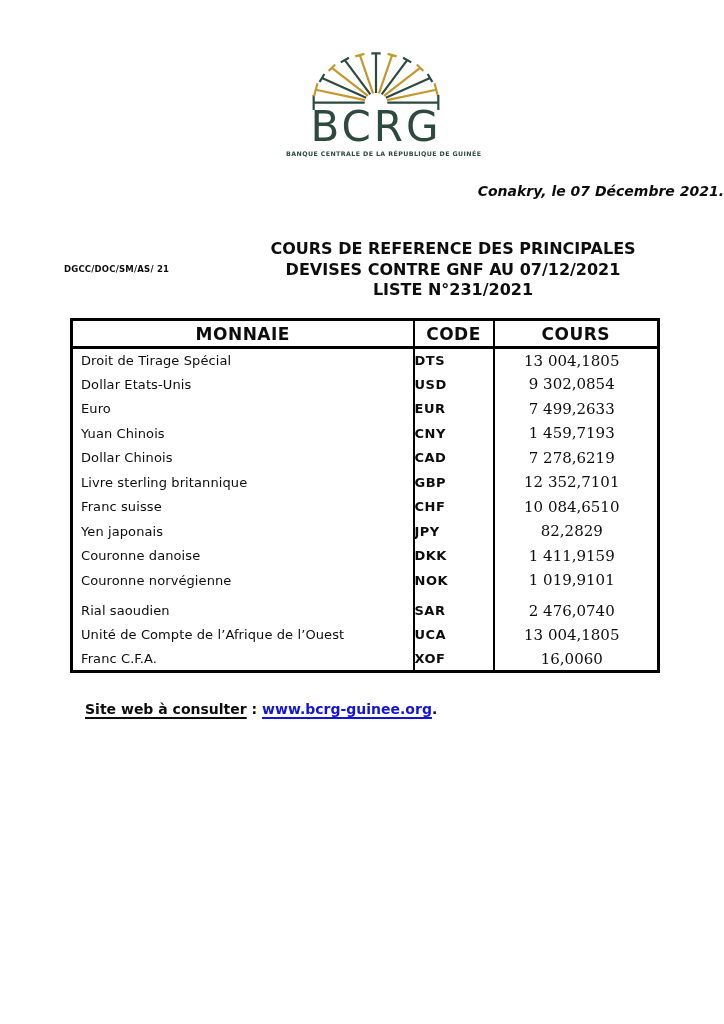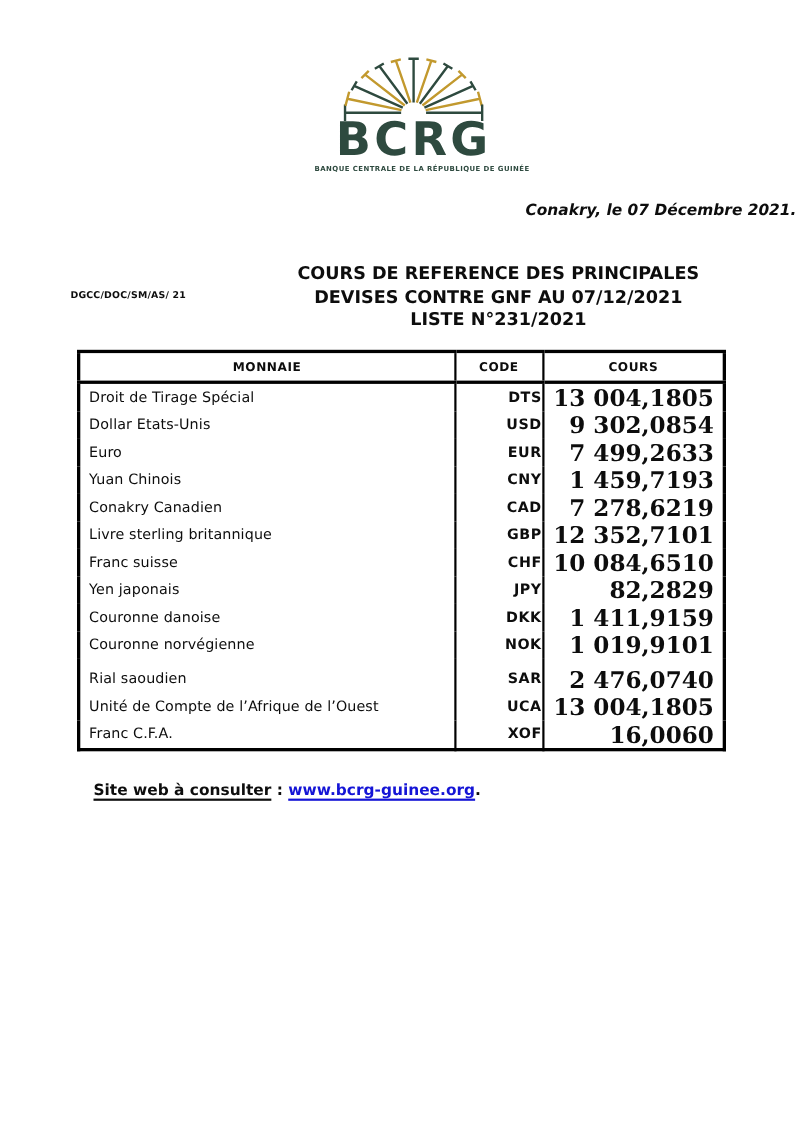--- a/index.html
+++ b/index.html
@@ -21,21 +21,21 @@
   
   .logo {
     width: 180px;
     margin: 44px 0 0 286px;
     text-align: center;
   }
   .logo svg { display: block; margin: 0 auto; }
   .ray-g { stroke: var(--logo-green); }
   .ray-y { stroke: var(--logo-gold); }
   .logo-acronym {
-    font-size: 42px; font-weight: bold; letter-spacing: 3px;
+    font-size: 42px; font-weight: normal; letter-spacing: 3px;
     color: var(--logo-green); line-height: 1.0; margin-top: -6px;
   }
   .logo-tagline {
     font-size: 6.3px; font-weight: bold; letter-spacing: 0.4px;
     color: var(--logo-green); white-space: nowrap; margin-top: 2px;
   }
 
   
   .dateline {
     margin-top: 26px;
@@ -63,30 +63,30 @@
     table-layout: fixed;
     border: 3px solid #000;
   }
   col.c-monnaie { width: 342px; }
   col.c-code    { width: 80px; }
   col.c-cours   { width: 165px; }
   th {
     border: 2px solid #000;
     border-top-width: 3px;
     border-bottom-width: 3px;
-    font-size: 11px; font-weight: bold;
+    font-size: 17px; font-weight: bold;
     height: 28px; text-align: center;
     letter-spacing: 0.5px;
   }
   td { border-left: 2px solid #000; border-right: 2px solid #000; vertical-align: middle; height: 24.5px; }
   td.monnaie { font-size: 13px; font-weight: normal; padding-left: 8px; letter-spacing: 0.1px; }
-  td.code    { font-size: 13px; font-weight: bold; text-align: right; letter-spacing: 0.5px; }
+  td.code    { font-size: 13px; font-weight: bold; text-align: left; letter-spacing: 0.5px; }
   td.cours   {
     font-family: "DejaVu Serif", "Liberation Serif", serif;
-    font-size: 21px; font-weight: bold; text-align: right; padding-right: 8px;
+    font-size: 15px; font-weight: normal; text-align: center; padding-right: 8px;
   }
   tr.gap-above td { padding-top: 6px; height: 30px; }
 
   
   .footer-line {
     margin: 28px 0 0 85px;
     font-size: 14px; font-weight: bold;
   }
   .site-label {
     text-decoration: underline;
@@ -165,21 +165,21 @@
         <td class="monnaie">Euro</td>
         <td class="code">EUR</td>
         <td class="cours">7 499,2633</td>
       </tr>
       <tr>
         <td class="monnaie">Yuan Chinois</td>
         <td class="code">CNY</td>
         <td class="cours">1 459,7193</td>
       </tr>
       <tr>
-        <td class="monnaie">Conakry Canadien</td>
+        <td class="monnaie">Dollar Chinois</td>
         <td class="code">CAD</td>
         <td class="cours">7 278,6219</td>
       </tr>
       <tr>
         <td class="monnaie">Livre sterling britannique</td>
         <td class="code">GBP</td>
         <td class="cours">12 352,7101</td>
       </tr>
       <tr>
         <td class="monnaie">Franc suisse</td>

